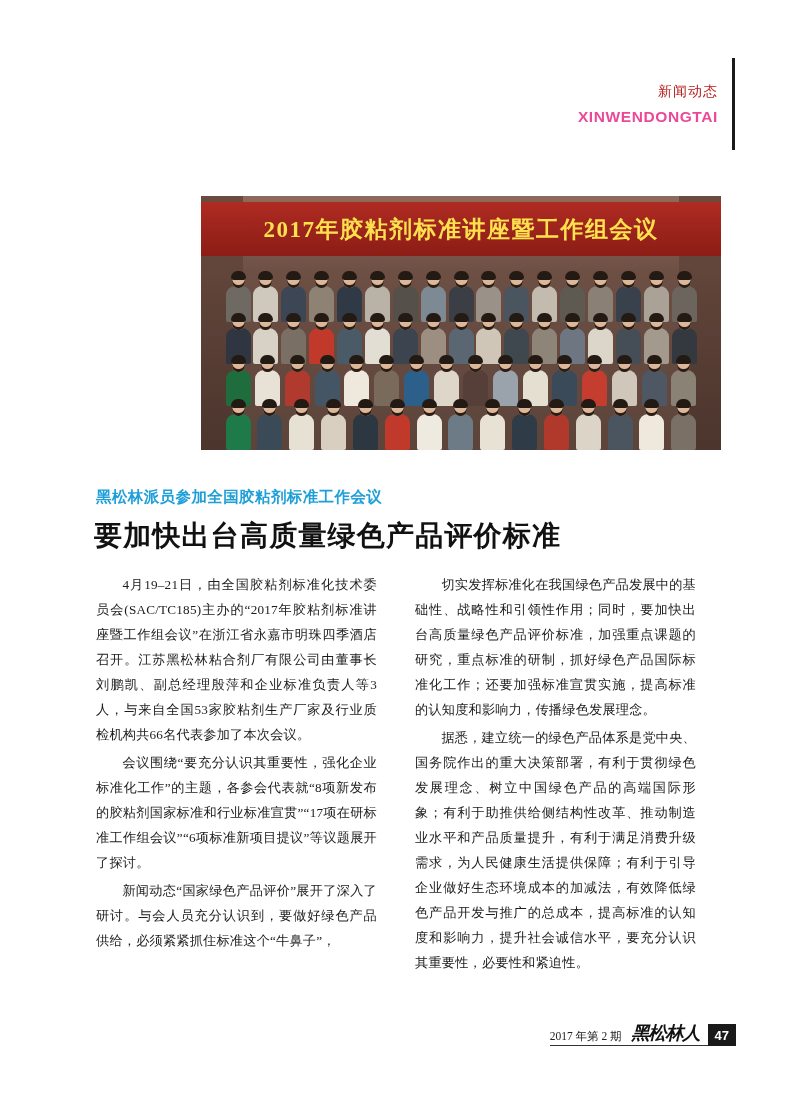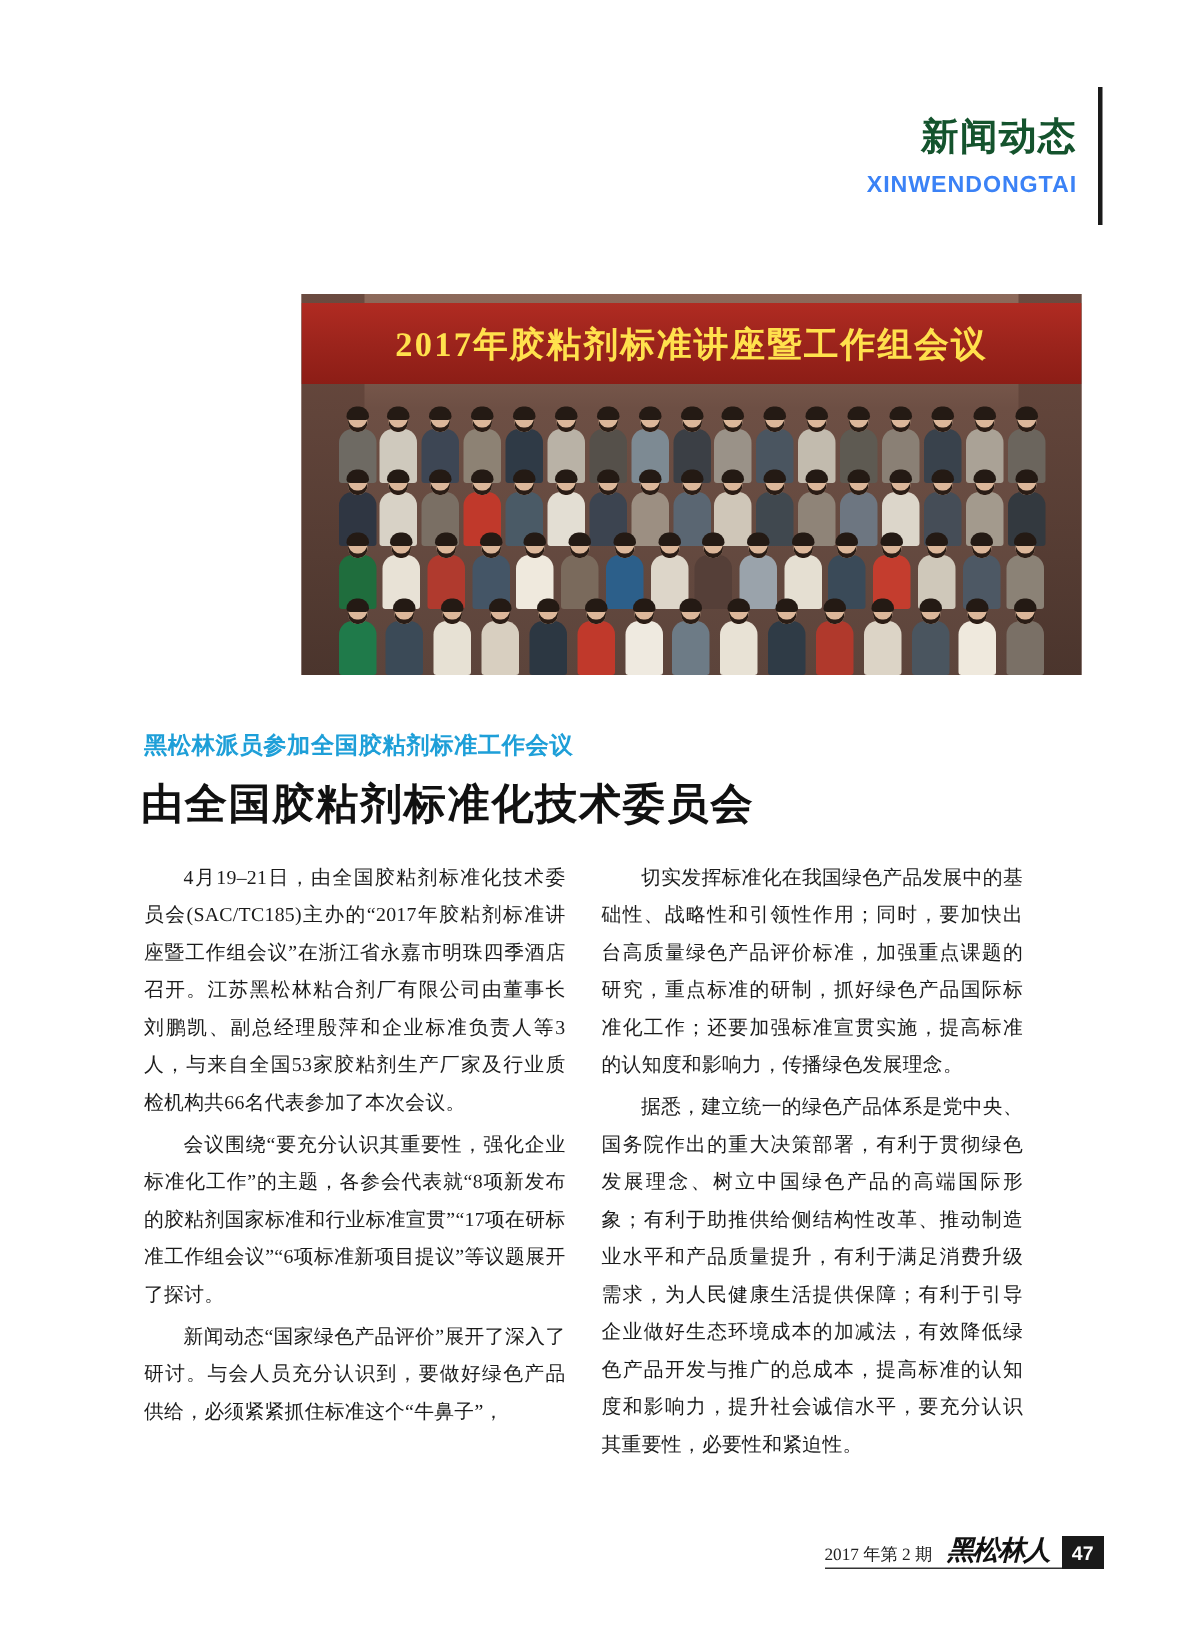--- a/index.html
+++ b/index.html
@@ -33,31 +33,31 @@
   }
   .header-texts {
     text-align: right;
     padding-right: 14px;
     display: flex;
     flex-direction: column;
     justify-content: center;
   }
   .header-cn {
     font-family: "Liberation Sans", sans-serif;
-    font-weight: bold;
-    font-size: 25px;
-    color: #14532d;
+    font-weight: normal;
+    font-size: 14px;
+    color: #b91c1c;
     letter-spacing: 1px;
     line-height: 1.3;
   }
   .header-en {
     font-family: "Liberation Sans", sans-serif;
     font-weight: bold;
     font-size: 15.5px;
-    color: #3b82f6;
+    color: #ec4899;
     letter-spacing: 0.6px;
     margin-top: 7px;
   }
   .header-rule {
     width: 3px;
     background: #1a1a1a;
     height: 92px;
   }
 
   
@@ -175,21 +175,21 @@
     letter-spacing: 1.2px;
   }
 
   
   .columns {
     position: absolute;
     left: 96px;
     top: 572px;
     width: 600px;
     display: flex;
-    gap: 24px;
+    gap: 38px;
   }
   .col {
     width: 281px;
   }
   .col p {
     margin: 0 0 3px 0;
     font-family: "Liberation Serif", "DejaVu Serif", serif;
     font-size: 13.2px;
     line-height: 25px;
     color: #1b1b1b;
@@ -590,21 +590,21 @@
               <div class="hair"></div>
               <div class="head"></div>
               <div class="body" style="background: rgb(122, 112, 102);"></div>
             </div>
           </div>
       </div>
     </div>
   </div>
 
   <div class="kicker">黑松林派员参加全国胶粘剂标准工作会议</div>
-  <div class="headline">由全国胶粘剂标准化技术委员会</div>
+  <div class="headline">要加快出台高质量绿色产品评价标准</div>
 
   <div class="columns">
     <div class="col">
       <p>4月19–21日，由全国胶粘剂标准化技术委员会(SAC/TC185)主办的“2017年胶粘剂标准讲座暨工作组会议”在浙江省永嘉市明珠四季酒店召开。江苏黑松林粘合剂厂有限公司由董事长刘鹏凯、副总经理殷萍和企业标准负责人等3人，与来自全国53家胶粘剂生产厂家及行业质检机构共66名代表参加了本次会议。</p>
       <p>会议围绕“要充分认识其重要性，强化企业标准化工作”的主题，各参会代表就“8项新发布的胶粘剂国家标准和行业标准宣贯”“17项在研标准工作组会议”“6项标准新项目提议”等议题展开了探讨。</p>
       <p>新闻动态“国家绿色产品评价”展开了深入了研讨。与会人员充分认识到，要做好绿色产品供给，必须紧紧抓住标准这个“牛鼻子”，</p>
     </div>
     <div class="col">
       <p>切实发挥标准化在我国绿色产品发展中的基础性、战略性和引领性作用；同时，要加快出台高质量绿色产品评价标准，加强重点课题的研究，重点标准的研制，抓好绿色产品国际标准化工作；还要加强标准宣贯实施，提高标准的认知度和影响力，传播绿色发展理念。</p>
       <p>据悉，建立统一的绿色产品体系是党中央、国务院作出的重大决策部署，有利于贯彻绿色发展理念、树立中国绿色产品的高端国际形象；有利于助推供给侧结构性改革、推动制造业水平和产品质量提升，有利于满足消费升级需求，为人民健康生活提供保障；有利于引导企业做好生态环境成本的加减法，有效降低绿色产品开发与推广的总成本，提高标准的认知度和影响力，提升社会诚信水平，要充分认识其重要性，必要性和紧迫性。</p>

